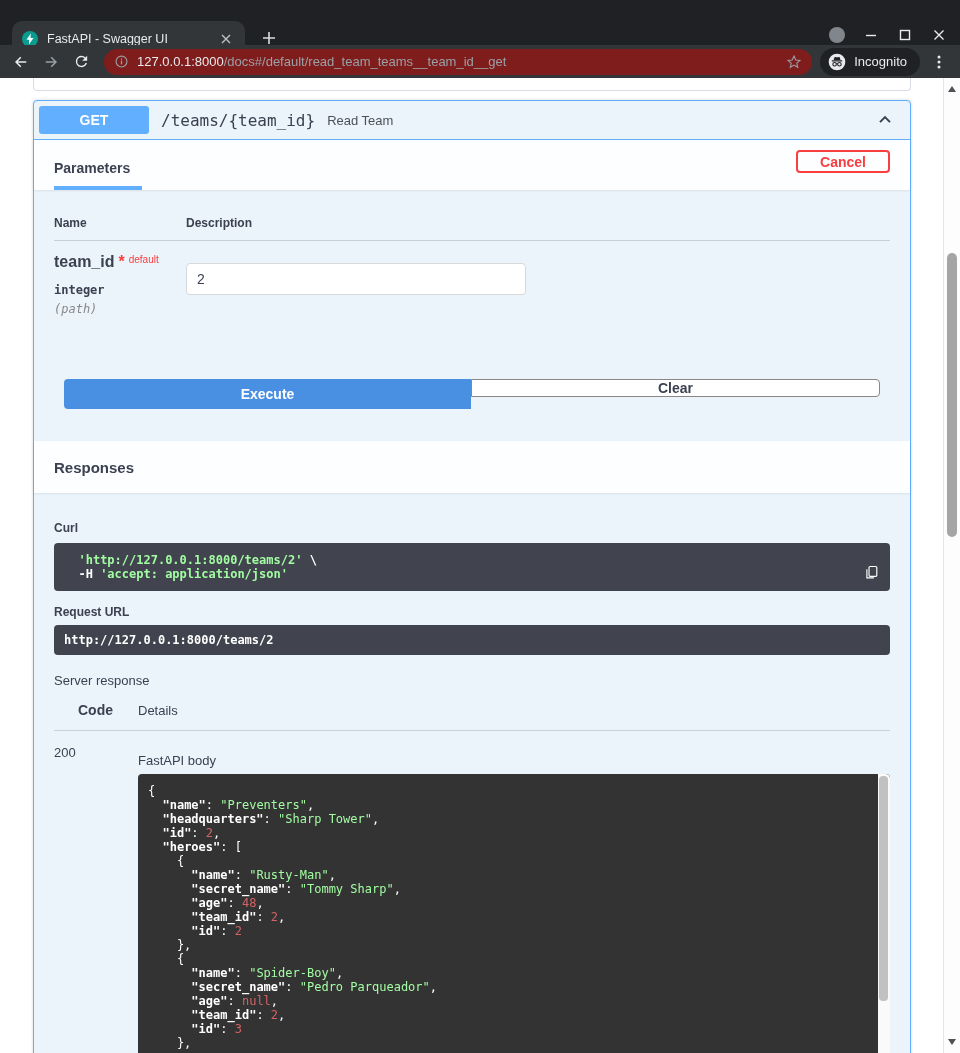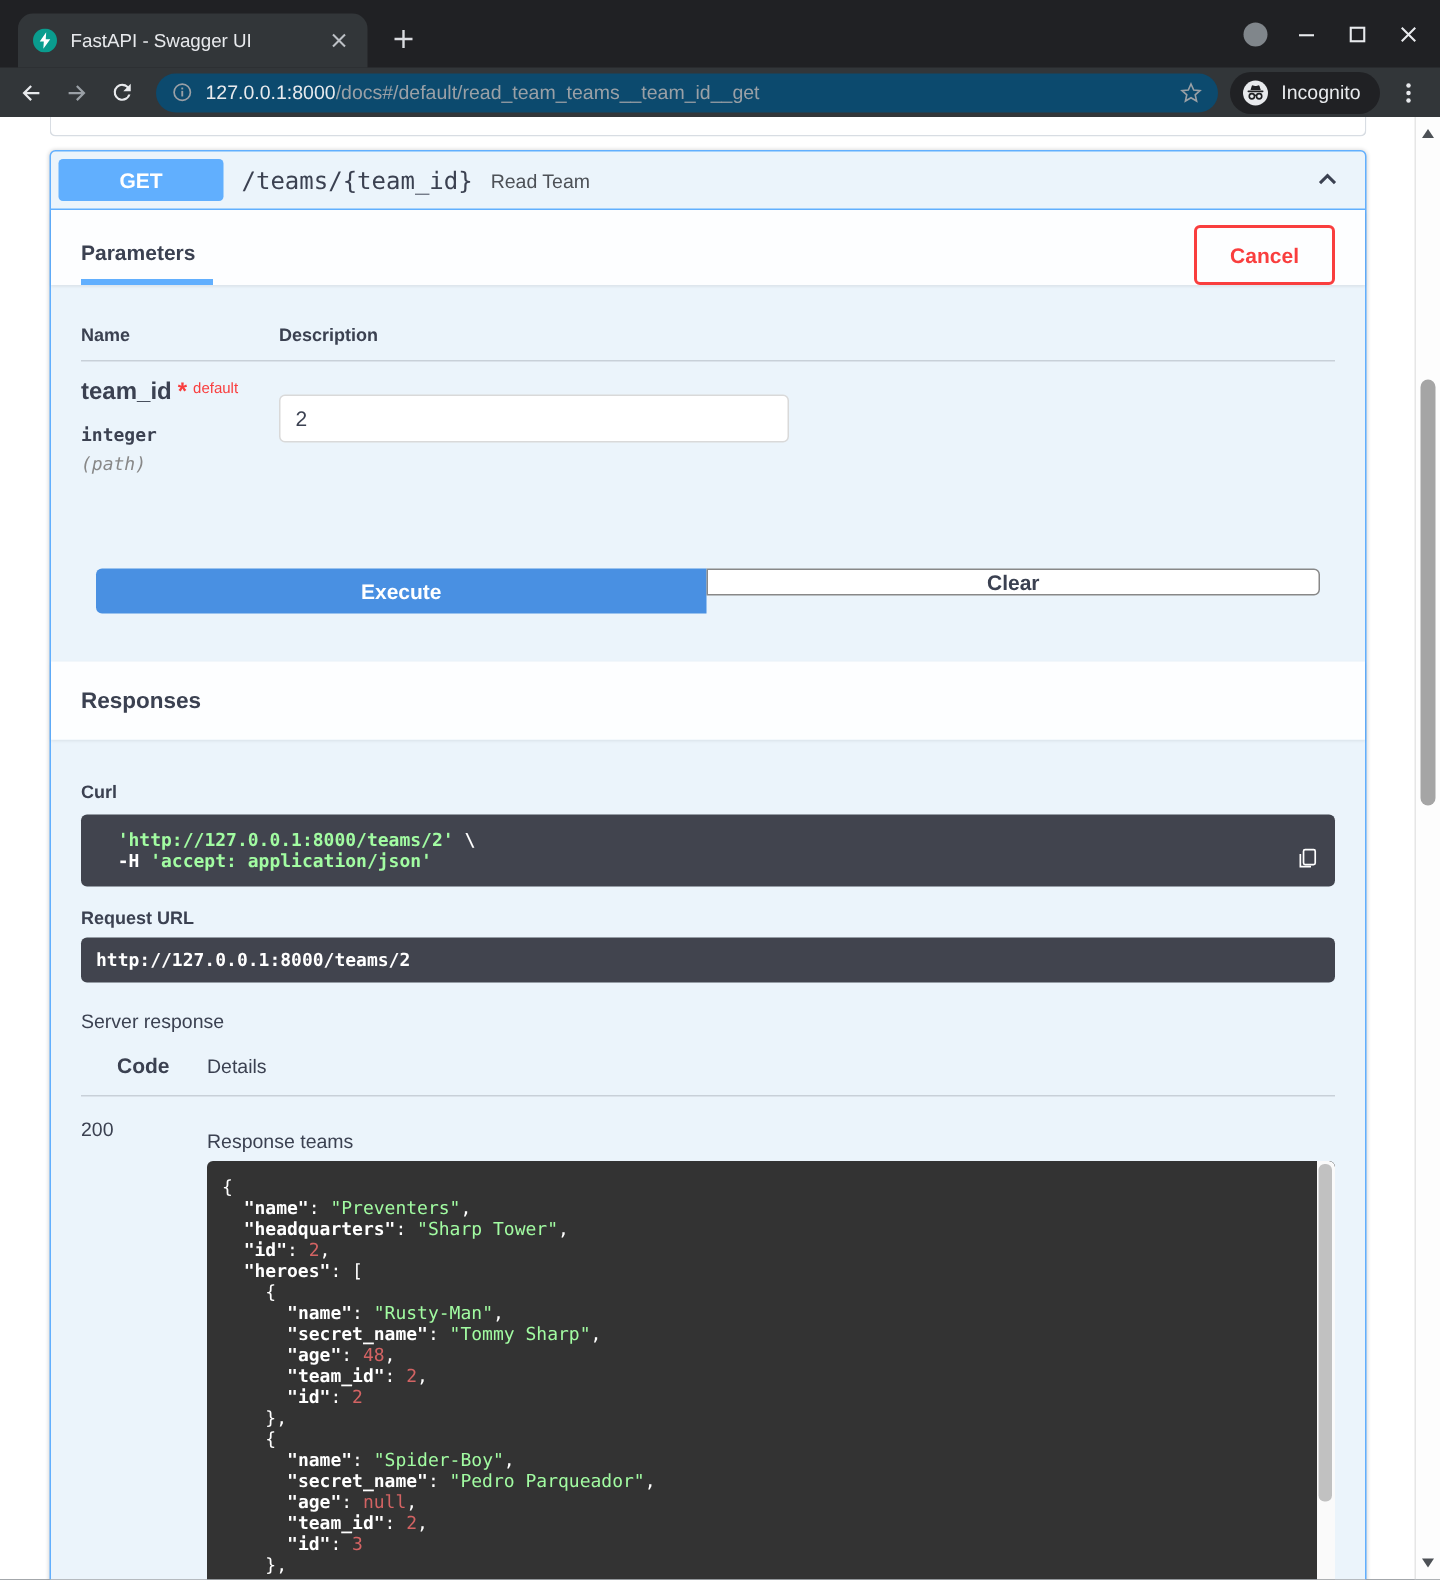--- a/index.html
+++ b/index.html
@@ -1,31 +1,31 @@
 <!DOCTYPE html>
 <html><head>
 <meta charset="utf-8">
 <style>
   * { margin:0; padding:0; box-sizing:border-box; }
   html,body { width:960px; height:1053px; }
   body { position:relative; font-family:"Liberation Sans",sans-serif; background:#202124; overflow:hidden; }
 
   
-  .tabstrip { position:absolute; top:0; left:0; right:0; height:45px; background:#202124; }
+  .tabstrip { position:absolute; top:12px; left:0; right:0; height:45px; background:#202124; }
   .tab { position:absolute; left:12px; bottom:0; width:233px; height:36px; background:#323639; border-radius:10px 10px 0 0; display:flex; align-items:center; padding:0 10px; gap:9px; }
   .tab-title { color:#e8eaed; font-size:12.5px; flex:1; white-space:nowrap; overflow:hidden; }
   .tab-close { color:#bdc1c6; width:18px; height:18px; display:flex; align-items:center; justify-content:center; border-radius:50%; }
   .new-tab { position:absolute; left:256px; bottom:6px; width:26px; height:26px; display:flex; align-items:center; justify-content:center; border-radius:50%; }
   .win-controls { position:absolute; right:4px; top:0; height:45px; display:flex; align-items:center; }
   .win-btn { width:34px; height:45px; display:flex; align-items:center; justify-content:center; }
   .badge-circle { width:16px; height:16px; border-radius:50%; background:#80868b; }
 
   .navbar { position:absolute; top:45px; left:0; right:0; height:33px; background:#323639; display:flex; align-items:center; padding:0 6px; }
   .nav-icon { width:30px; height:28px; display:flex; align-items:center; justify-content:center; border-radius:50%; flex:none; }
-  .omnibox { flex:1; height:26px; background:#0c4a6e; border-radius:13px; margin:0 8px; display:flex; align-items:center; padding:0 10px; gap:8px; min-width:0; }
+  .omnibox { flex:1; height:26px; background:#7f1d1d; border-radius:13px; margin:0 8px; display:flex; align-items:center; padding:0 10px; gap:8px; min-width:0; }
   .url { font-size:13px; white-space:nowrap; overflow:hidden; flex:1; }
   .url .host { color:#e8eaed; }
   .url .path { color:#9aa0a6; }
   .incognito-chip { height:28px; background:#202124; border-radius:14px; display:flex; align-items:center; gap:7px; padding:0 13px 0 7px; margin-right:4px; flex:none; }
   .incognito-chip .chip-label { color:#e8eaed; font-size:13px; }
 
   
   .page { position:absolute; top:78px; left:0; right:0; bottom:0; background:#fff; overflow:hidden; }
   .scrollbar-v { position:absolute; top:0; right:0; bottom:0; width:17px; background:#fdfdfd; border-left:1px solid #e6e6e6; }
   .sb-arrow { position:absolute; left:0; width:16px; height:16px; display:flex; align-items:center; justify-content:center; }
@@ -38,21 +38,21 @@
 
   .opblock { margin:9px 0 0 33px; width:878px; background:#ebf4fb; border:1px solid #61affe; border-radius:4px; box-shadow:0 0 3px rgba(0,0,0,.19); }
   .opblock-summary { display:flex; align-items:center; padding:5px; gap:12px; border-bottom:1px solid #61affe; cursor:pointer; }
   .method-badge { background:#61affe; color:#fff; font-weight:700; font-size:14px; border-radius:3px; min-width:110px; text-align:center; padding:6px 0; }
   .op-path { font-family:"DejaVu Sans Mono",monospace; font-size:16px; font-weight:400; color:#3b4151; }
   .op-summary { font-size:13px; color:#4d5157; }
   .collapse-arrow { margin-left:auto; margin-right:10px; display:flex; }
 
   .section-header { position:relative; height:50px; background:rgba(255,255,255,.88); box-shadow:0 1px 2px rgba(0,0,0,.08); }
   .tab-item { position:absolute; left:20px; bottom:0; font-size:14px; font-weight:700; color:#3b4151; padding:0 12px 10px 0; border-bottom:4px solid #61affe; cursor:pointer; }
-  .cancel-btn { position:absolute; right:20px; top:10px; height:40px; padding:0 22px; border:2px solid #f93e3e; border-radius:4px; background:transparent; color:#f93e3e; font-weight:700; font-size:14px; cursor:pointer; }
+  .cancel-btn { position:absolute; right:20px; top:10px; height:23px; padding:0 22px; border:2px solid #f93e3e; border-radius:4px; background:transparent; color:#f93e3e; font-weight:700; font-size:14px; cursor:pointer; }
 
   .params-body { padding:18px 20px 28px; }
   .params-table-head { display:grid; grid-template-columns:132px 1fr; font-size:12px; font-weight:700; color:#3b4151; padding:8px 0 10px; border-bottom:1px solid rgba(59,65,81,.2); }
   .param-row { display:grid; grid-template-columns:132px 1fr; padding-top:12px; }
   .param-name { font-size:16px; font-weight:700; color:#3b4151; }
   .req-star { color:#f93e3e; font-weight:700; font-size:16px; margin-left:4px; }
   .req-label { color:#f93e3e; font-size:10px; position:relative; top:-4px; margin-left:4px; }
   .param-type { font-family:"DejaVu Sans Mono",monospace; font-size:12px; font-weight:700; color:#3b4151; margin-top:12px; }
   .param-in { font-family:"DejaVu Sans Mono",monospace; font-size:12px; font-style:italic; color:#888; margin-top:5px; }
   .param-input { width:340px; height:32px; border:1px solid #d9d9d9; border-radius:4px; padding:0 10px; font-size:14px; color:#3b4151; margin-top:10px; background:#fff; }
@@ -254,21 +254,21 @@
         <div class="server-response-label">Server response</div>
 
         <div class="resp-table-head">
           <span class="code-header">Code</span>
           <span class="details-header">Details</span>
         </div>
 
         <div class="resp-row">
           <div class="status-code">200</div>
           <div>
-            <div class="response-body-label">Response teams</div>
+            <div class="response-body-label">FastAPI body</div>
             <div class="response-pre">
               <span class="inner-sb">
                   <span class="inner-sb-thumb"></span>
                 </span>
             <div class="code-line"><span class="tok-p">{</span></div>
                 <div class="code-line"><span class="tok-p">  </span><span class="tok-k">"name"</span><span class="tok-p">: </span><span class="tok-s">"Preventers"</span><span class="tok-p">,</span></div>
                 <div class="code-line"><span class="tok-p">  </span><span class="tok-k">"headquarters"</span><span class="tok-p">: </span><span class="tok-s">"Sharp Tower"</span><span class="tok-p">,</span></div>
                 <div class="code-line"><span class="tok-p">  </span><span class="tok-k">"id"</span><span class="tok-p">: </span><span class="tok-n">2</span><span class="tok-p">,</span></div>
                 <div class="code-line"><span class="tok-p">  </span><span class="tok-k">"heroes"</span><span class="tok-p">: [</span></div>
                 <div class="code-line"><span class="tok-p">    {</span></div>

